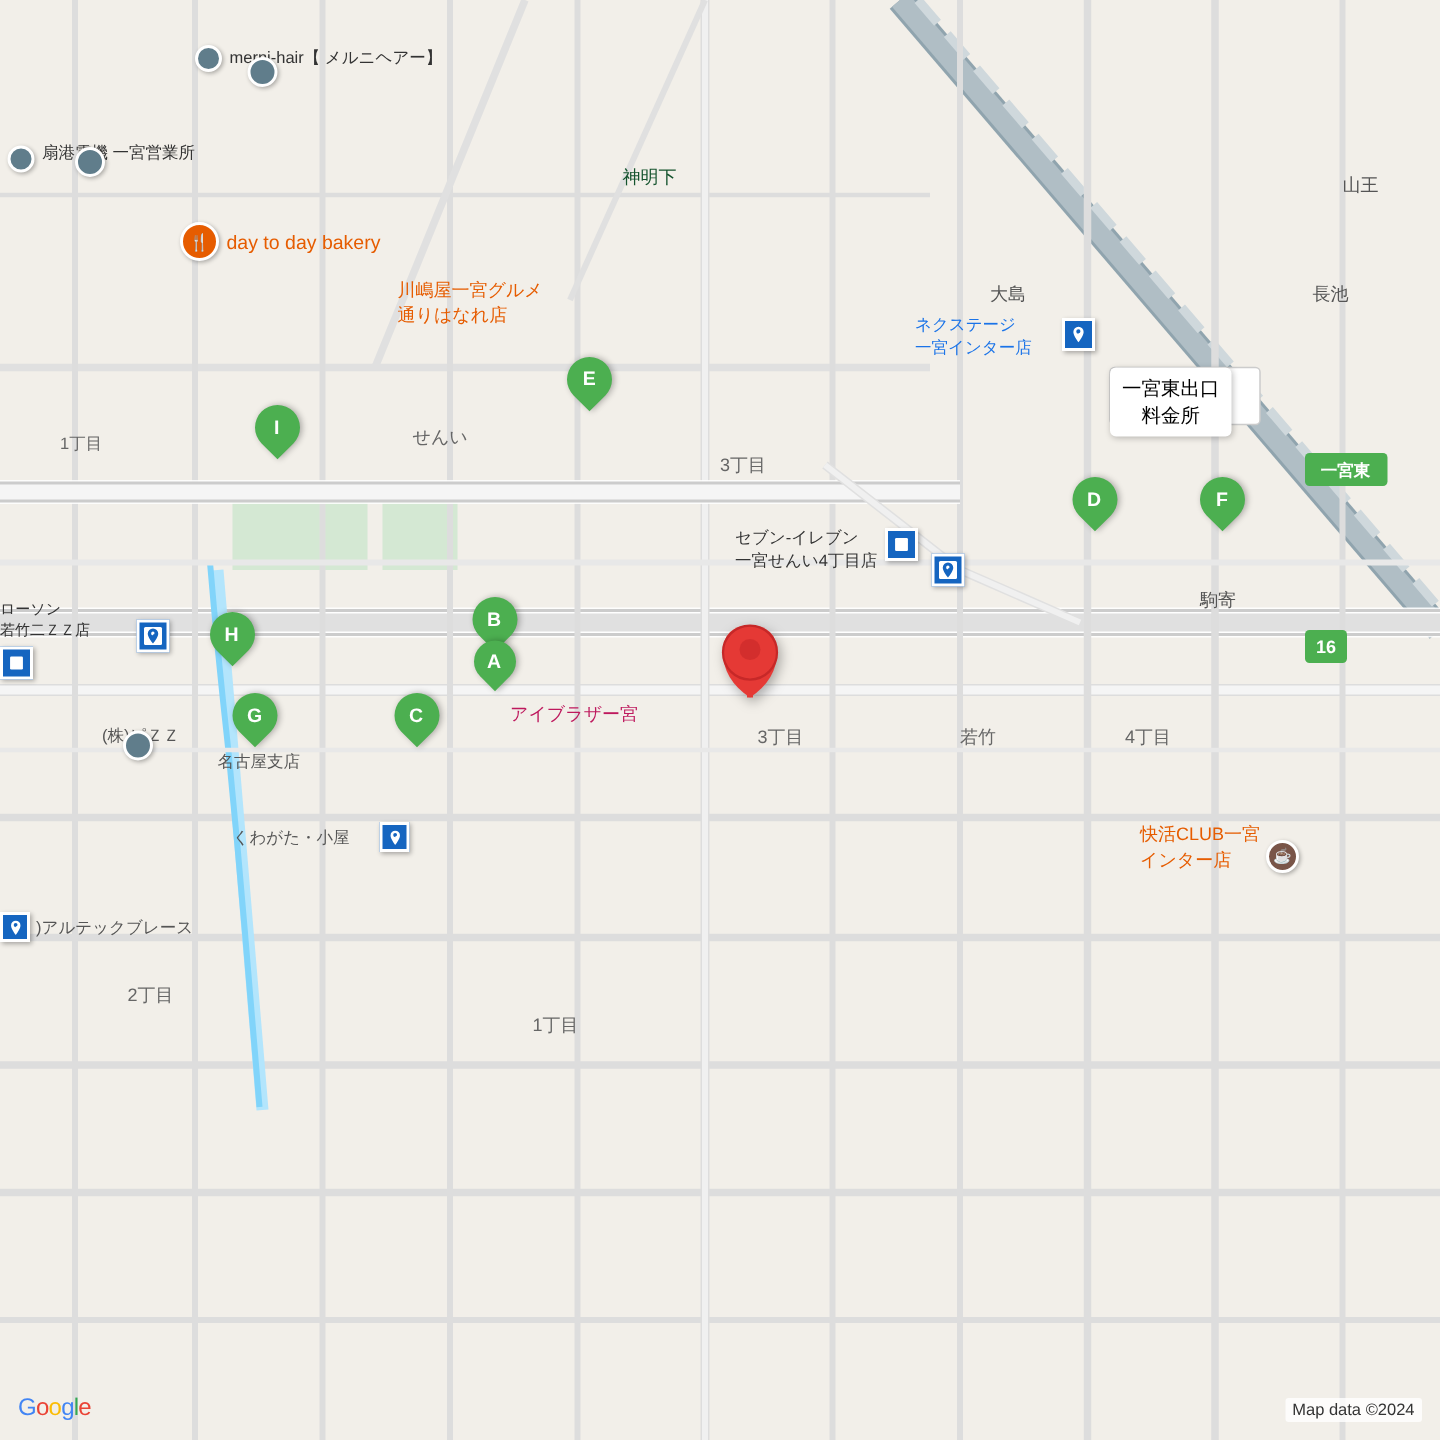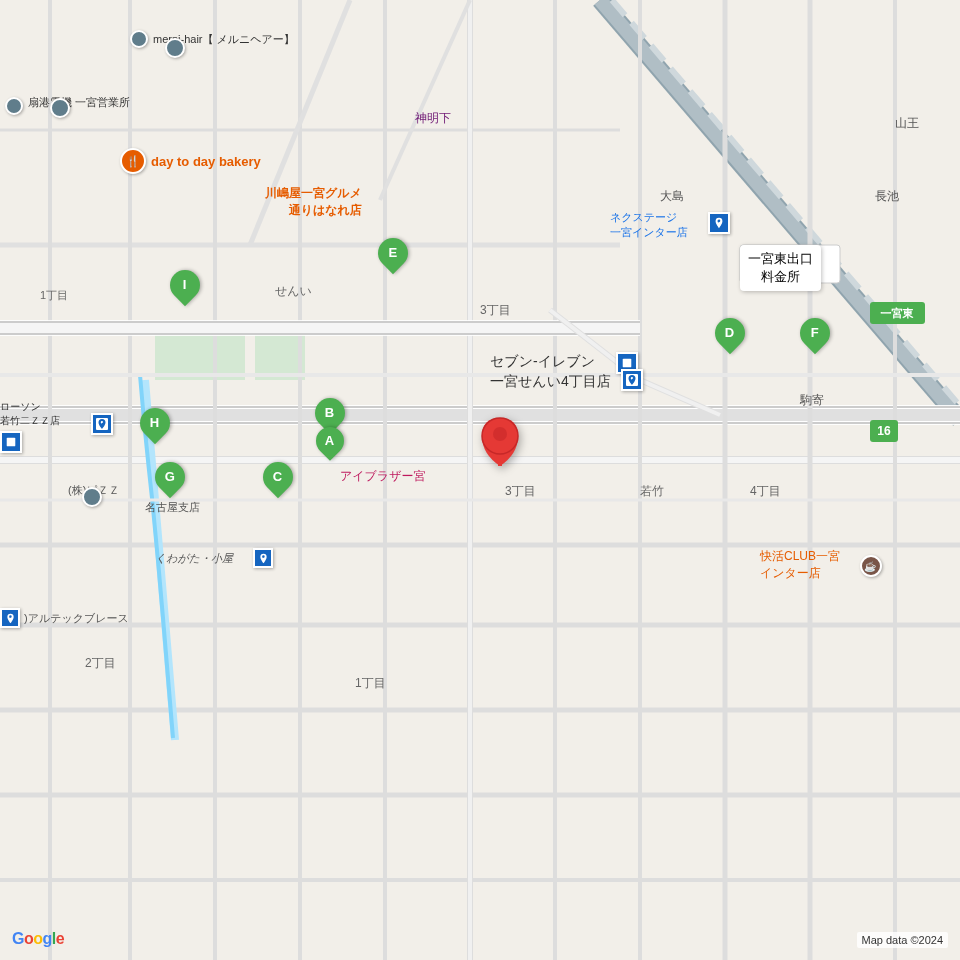--- a/index.html
+++ b/index.html
@@ -112,21 +112,21 @@
     }
 
     .square-marker svg { width: 14px; height: 14px; fill: white; }
 
     
     .google-logo {
       position: absolute;
       bottom: 12px;
       left: 12px;
       font-size: 16px;
-      font-weight: bold;
+      font-weight: normal;
       color: #333;
       letter-spacing: -0.5px;
     }
 
     .google-logo span.g { color: #4285f4; }
     .google-logo span.o1 { color: #ea4335; }
     .google-logo span.o2 { color: #fbbc05; }
     .google-logo span.g2 { color: #4285f4; }
     .google-logo span.l { color: #34a853; }
     .google-logo span.e { color: #ea4335; }
@@ -251,28 +251,28 @@
 
   <div class="map-label" style="left:5px; top:95px; display:flex; align-items:flex-start; gap:5px;">
     <div style="width:18px;height:18px;border-radius:50%;background:#607d8b;border:2px solid white;flex-shrink:0;margin-top:2px;box-shadow:1px 1px 3px rgba(0,0,0,0.3);"></div>
     <span style="font-size:11px; color:#333; line-height:1.4;">扇港電機 一宮営業所</span>
   </div>
 
   <div class="map-label" style="left:120px; top:148px; display:flex; align-items:center; gap:5px;">
     <div style="width:26px;height:26px;border-radius:50%;background:#e65c00;border:2px solid white;flex-shrink:0;display:flex;align-items:center;justify-content:center;box-shadow:1px 1px 3px rgba(0,0,0,0.3);">
       <span style="color:white;font-size:11px;">🍴</span>
     </div>
-    <span class="map-label-orange" style="font-weight:700;">day to day bakery</span>
-  </div>
-
-  <div class="map-label map-label-orange" style="left:265px; top:185px; text-align:right; font-size:12px; font-weight:700;">
+    <span class="map-label-orange" style="font-weight:400;">day to day bakery</span>
+  </div>
+
+  <div class="map-label map-label-orange" style="left:265px; top:185px; text-align:left; font-size:12px; font-weight:400;">
     川嶋屋一宮グルメ<br>通りはなれ店
   </div>
 
-  <div class="map-label" style="left:415px; top:110px; font-size:12px; color:#701a75;">神明下</div>
+  <div class="map-label" style="left:415px; top:110px; font-size:12px; color:#14532d;">神明下</div>
 
   <div class="map-label" style="left:895px; top:115px; color:#555; font-size:12px;">山王</div>
 
   <div class="map-label" style="left:660px; top:188px; color:#555; font-size:12px;">大島</div>
 
   <div class="map-label" style="left:835px; top:188px; color:#555; font-size:12px;margin-left:40px;">長池</div>
 
   <div class="info-box" style="left:740px; top:245px; font-size:13px; line-height:1.4;">
     一宮東出口<br>料金所
   </div>
@@ -286,21 +286,21 @@
     </div>
   </div>
 
   <div class="map-label" style="left:40px; top:288px; color:#666; font-size:11px;">1丁目</div>
 
   <div class="map-label" style="left:275px; top:283px; color:#666; font-size:12px;">せんい</div>
 
   <div class="map-label" style="left:480px; top:302px; color:#666; font-size:12px;">3丁目</div>
 
   <div class="map-label" style="left:490px; top:352px; display:flex; align-items:flex-start; gap:5px;">
-    <span style="color:#333; font-size:14px; line-height:1.4;">セブン-イレブン<br>一宮せんい4丁目店</span>
+    <span style="color:#333; font-size:11px; line-height:1.4;">セブン-イレブン<br>一宮せんい4丁目店</span>
     <div style="width:22px;height:22px;background:#1565c0;border:2px solid white;flex-shrink:0;display:flex;align-items:center;justify-content:center;box-shadow:1px 1px 3px rgba(0,0,0,0.3);">
       <svg viewBox="0 0 14 14" width="12" height="12" fill="white">
           <rect x="2" y="2" width="10" height="10" rx="1"></rect>
         </svg>
     </div>
   </div>
 
   <div class="map-label" style="left:0px; top:400px; display:flex; align-items:flex-start; gap:3px;flex-direction:column;">
     <span style="font-size:10px; line-height:1.4; color:#333;">ローソン<br>若竹二ＺＺ店</span>
     <div style="width:22px;height:22px;background:#1565c0;border:2px solid white;flex-shrink:0;display:flex;align-items:center;justify-content:center;box-shadow:1px 1px 3px rgba(0,0,0,0.3);">
@@ -311,36 +311,36 @@
   </div>
 
   <div class="map-label" style="left:800px; top:392px; color:#555; font-size:12px;">駒寄</div>
 
   <div class="map-label map-label-purple" style="left:340px; top:468px; font-size:12px; font-weight:500;">アイブラザー宮</div>
 
   <div class="map-label" style="left:68px; top:483px; font-size:11px; color:#555;">(株)ピＺＺ</div>
 
   <div class="map-label" style="left:145px; top:500px; font-size:11px; color:#555;">名古屋支店</div>
 
-  <div class="map-label" style="left:155px; top:548px; display:flex; align-items:center; gap:20px;font-style:italic;">
+  <div class="map-label" style="left:155px; top:548px; display:flex; align-items:center; gap:20px;">
     <span style="font-size:11px; color:#555;">くわがた・小屋</span>
     <div style="width:20px;height:20px;background:#1565c0;border:2px solid white;flex-shrink:0;display:flex;align-items:center;justify-content:center;box-shadow:1px 1px 3px rgba(0,0,0,0.3);">
       <svg viewBox="0 0 14 14" width="11" height="11" fill="white">
           <path d="M7 1a4 4 0 0 0-4 4c0 3 4 8 4 8s4-5 4-8a4 4 0 0 0-4-4zm0 5.5A1.5 1.5 0 1 1 7 3a1.5 1.5 0 0 1 0 3z"></path>
         </svg>
     </div>
   </div>
 
   <div class="map-label" style="left:505px; top:483px; color:#666; font-size:12px;">3丁目</div>
 
   <div class="map-label" style="left:640px; top:483px; color:#666; font-size:12px;">若竹</div>
 
   <div class="map-label" style="left:750px; top:483px; color:#666; font-size:12px;">4丁目</div>
 
-  <div class="map-label map-label-orange" style="left:760px; top:548px; font-size:12px; font-weight:500; display:flex; align-items:center; gap:20px;">
+  <div class="map-label map-label-orange" style="left:760px; top:548px; font-size:12px; font-weight:500; display:flex; align-items:flex-end; gap:4px;">
     <span>快活CLUB一宮<br>インター店</span>
     <div style="width:22px;height:22px;border-radius:50%;background:#795548;border:2px solid white;flex-shrink:0;margin-top:2px;display:flex;align-items:center;justify-content:center;box-shadow:1px 1px 3px rgba(0,0,0,0.3);">
       <span style="color:white;font-size:10px;">☕</span>
     </div>
   </div>
 
   <div class="map-label" style="left:0px; top:608px; display:flex; align-items:center; gap:4px;">
     <div style="width:20px;height:20px;background:#1565c0;border:2px solid white;flex-shrink:0;display:flex;align-items:center;justify-content:center;box-shadow:1px 1px 3px rgba(0,0,0,0.3);">
       <svg viewBox="0 0 14 14" width="11" height="11" fill="white">
           <path d="M7 1a4 4 0 0 0-4 4c0 3 4 8 4 8s4-5 4-8a4 4 0 0 0-4-4zm0 5.5A1.5 1.5 0 1 1 7 3a1.5 1.5 0 0 1 0 3z"></path>

